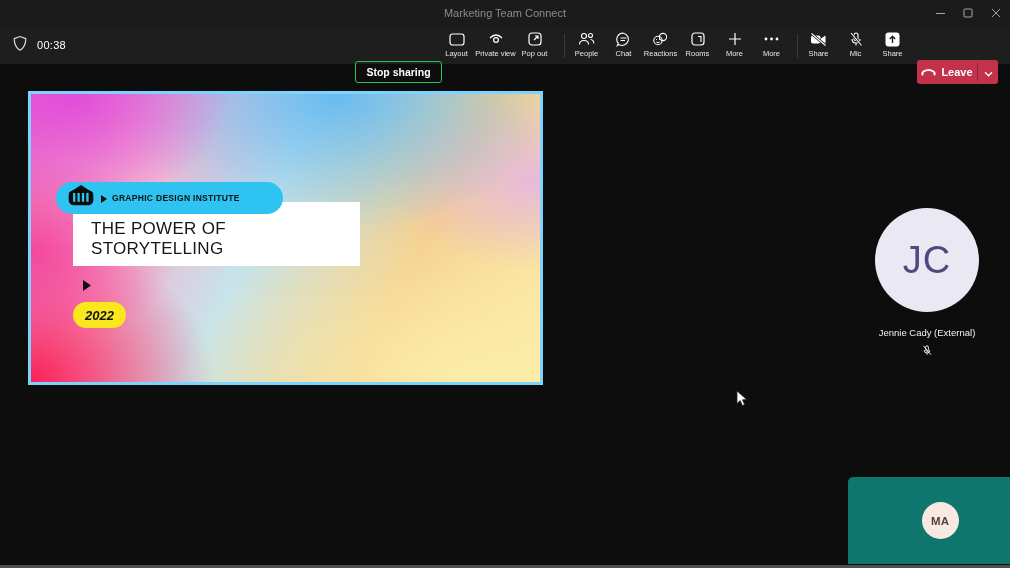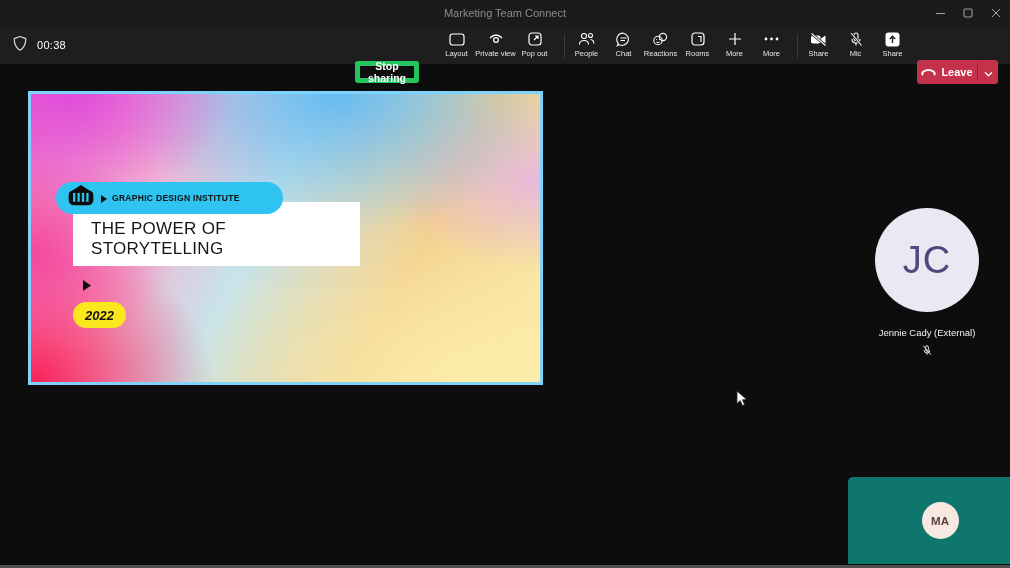--- a/index.html
+++ b/index.html
@@ -13,22 +13,22 @@
   .titlebar-title { font-size:11px; color:#8d8b89; }
   .win-controls { position:absolute; right:0; top:0; height:26px; display:flex; }
   .win-btn { width:28px; height:26px; display:flex; align-items:center; justify-content:center;
              color:#a7a5a3; font-size:11px; }
   .win-btn svg { display:block; }
 
   
   .toolbar { position:absolute; top:26px; left:0; width:1010px; height:38px; background:#1f1e1e; }
   .timer-group { position:absolute; left:12px; top:0; height:38px; display:flex; align-items:center; gap:9px; }
   .timer-text { color:#fff; font-size:11px; letter-spacing:.3px; }
-  .stop-sharing { position:absolute; left:355px; top:35px; width:64px; height:22px;
-                  background:transparent; border:5px solid #22c55e; border-radius:3px;
+  .stop-sharing { position:absolute; left:355px; top:35px; width:87px; height:22px;
+                  background:transparent; border:1px solid #22c55e; border-radius:3px;
                   color:#fff; font-size:10.5px; font-weight:bold; font-family:"Liberation Sans",sans-serif;
                   display:flex; align-items:center; justify-content:center; }
   .tb-group { position:absolute; top:0; height:38px; display:flex; }
   .tb-btn { width:37px; height:38px; display:flex; flex-direction:column; align-items:center;
             justify-content:flex-start; padding-top:5px; color:#fff; }
   .tb-btn.wide { width:41px; }
   .tb-icon { height:16px; display:flex; align-items:center; justify-content:center; }
   .tb-label { font-size:7.5px; color:#e6e6e6; margin-top:2px; white-space:nowrap; }
   .tb-sep { position:absolute; top:8px; width:1px; height:24px; background:#3b3a3a; }
   .leave-btn { position:absolute; left:917px; top:34px; width:81px; height:24px;

